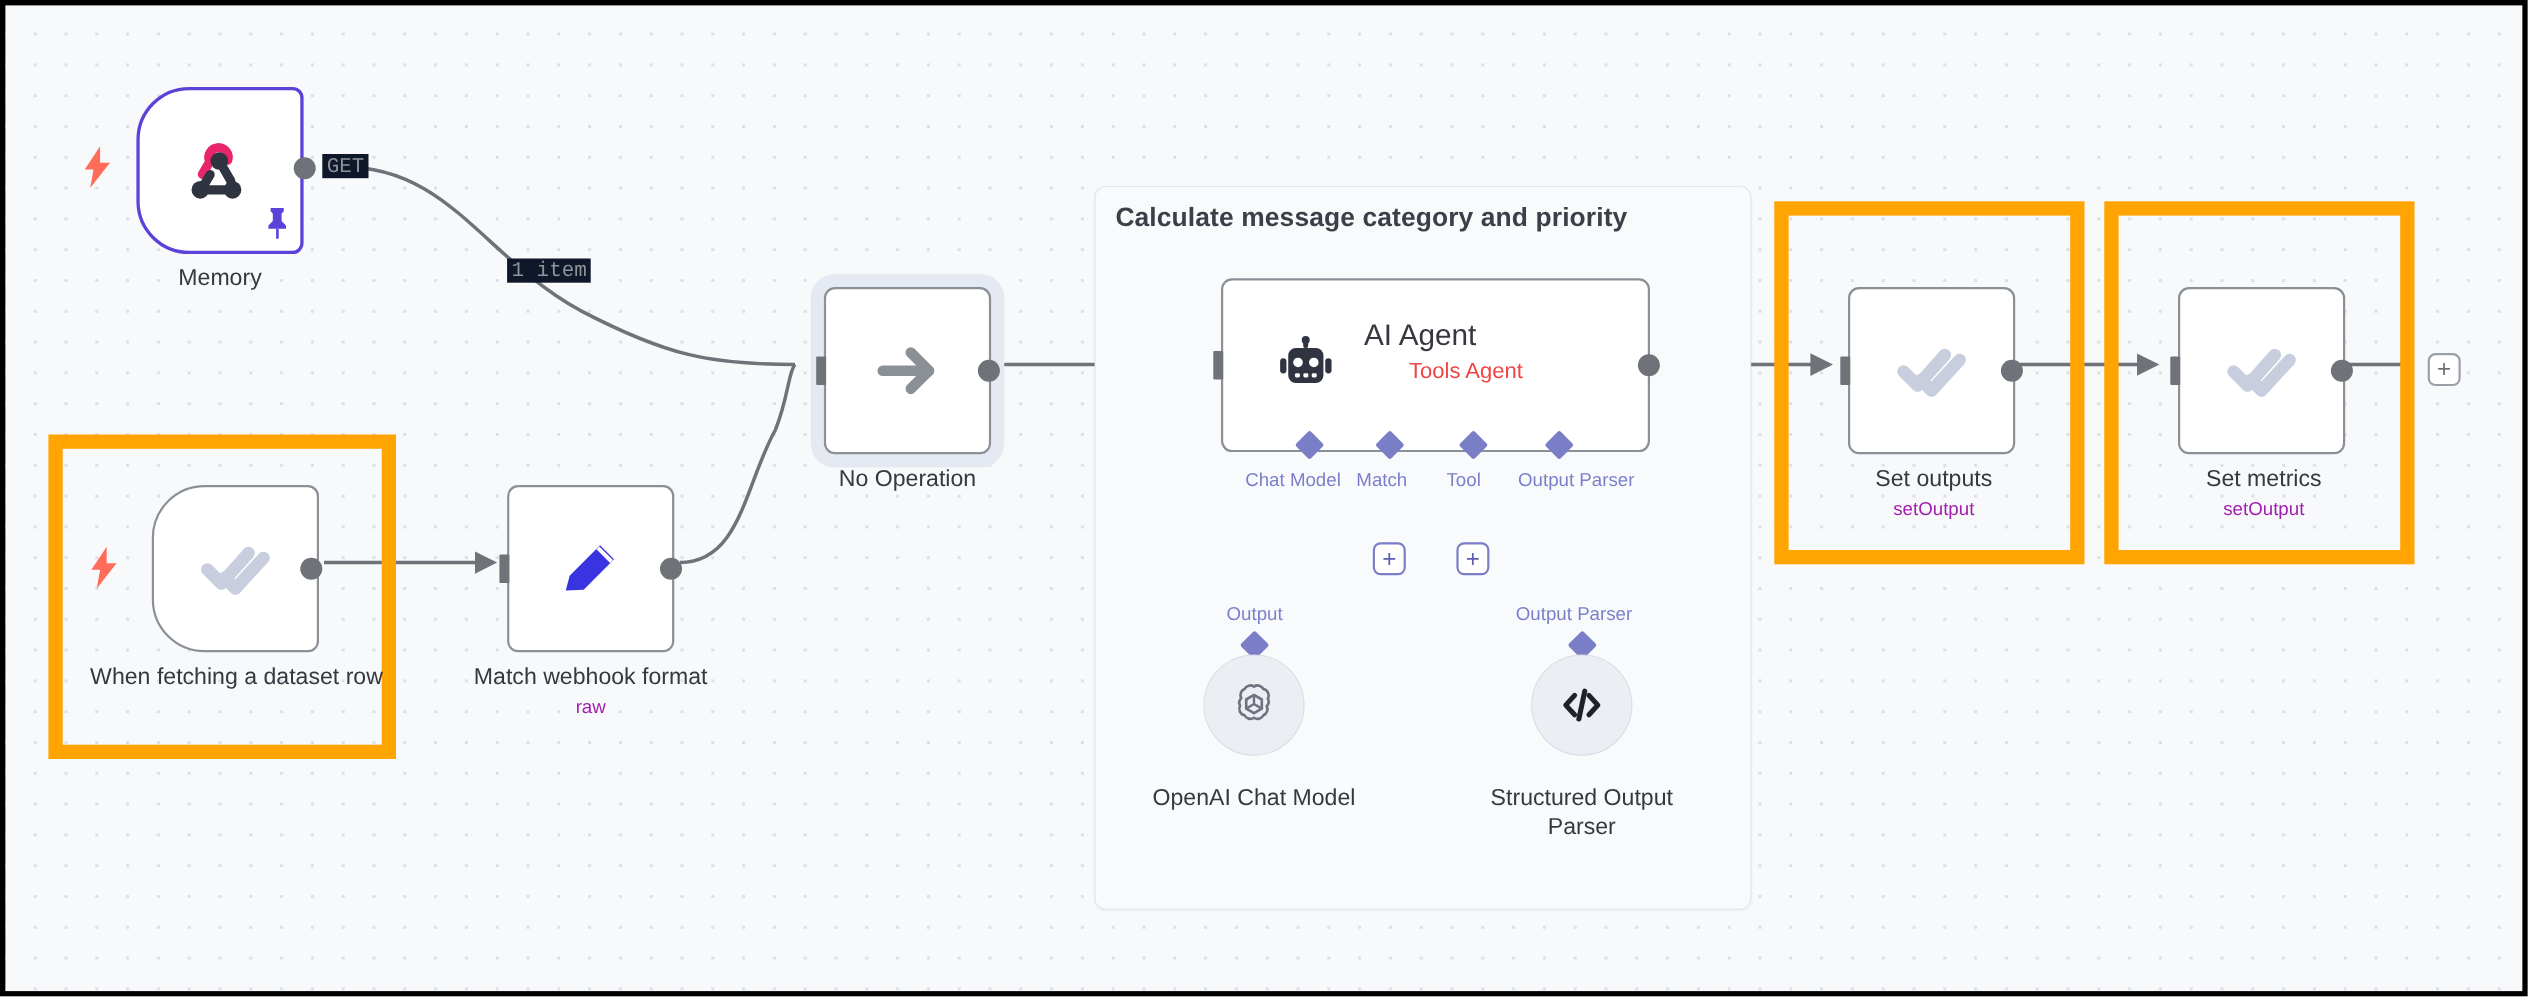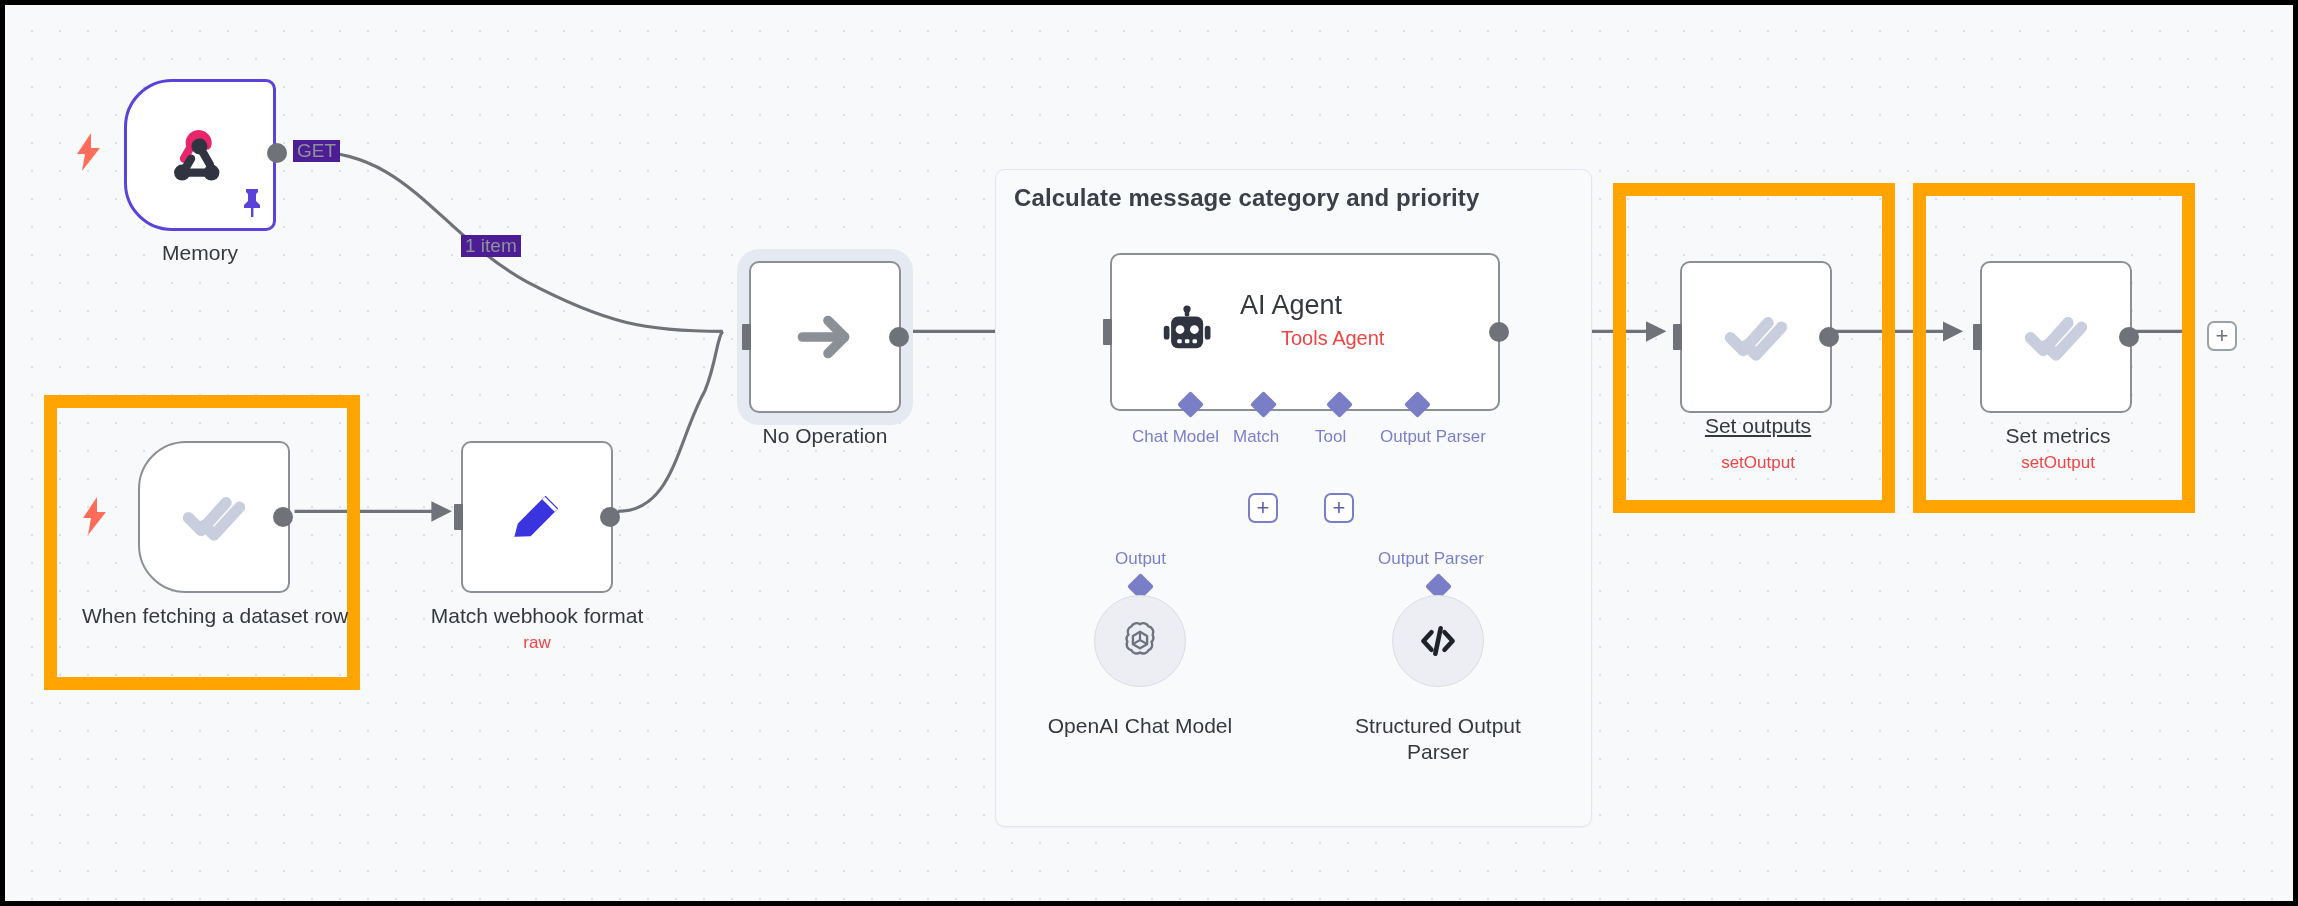--- a/index.html
+++ b/index.html
@@ -84,21 +84,21 @@
     text-align: center;
     font-size: 21px;
     color: #35393f;
     line-height: 1.25;
     white-space: pre-line;
   }
   .node-sublabel {
     position: absolute;
     text-align: center;
     font-size: 17px;
-    color: #ef4444;
+    color: #a21caf;
     line-height: 1.2;
   }
 
   
   .hl-frame {
     position: absolute;
     border: 13px solid #ffa400;
     box-sizing: border-box;
     background: transparent;
   }
@@ -115,23 +115,24 @@
     width: 9px; height: 26px;
     background: #6f7278;
     border-radius: 1px;
   }
 
   
   .conn-label {
     position: absolute;
     font-size: 19px;
     color: #8e9299;
-    background: #4c1d95;
+    background: #0f172a;
     padding: 0 4px;
     white-space: nowrap;
+    font-family: Liberation Mono, monospace;
   }
 
   
   .sub-label {
     position: absolute;
     font-size: 17px;
     color: #7b7fc9;
     white-space: nowrap;
   }
   .diamond {
@@ -382,21 +383,21 @@
   <div class="node" style="left:1675px; top:256px; width:152px; height:152px;">
     <span>
       <svg width="72" height="72" viewBox="0 0 48 48">
         <path d="M7 24.5 l8.5 8.5 L32 14.5" fill="none" stroke="#c8cedd" stroke-width="7.6" stroke-linecap="round" stroke-linejoin="round"></path>
         <path d="M17.5 29.5 l6.5 6.5 L41 17.5" fill="none" stroke="#c8cedd" stroke-width="7.6" stroke-linecap="round" stroke-linejoin="round"></path>
       </svg>
     </span>
   </div>
   <div class="port-in" style="left:1668px; top:319px;"></div>
   <div class="port-out" style="left:1814px; top:322px;"></div>
-  <div class="node-label" style="left:1628px; top:408px; width:250px;text-decoration:underline;">Set outputs</div>
+  <div class="node-label" style="left:1628px; top:418px; width:250px;">Set outputs</div>
   <div class="node-sublabel" style="left:1628px; top:448px; width:250px;">setOutput</div>
 
   <div class="node" style="left:1975px; top:256px; width:152px; height:152px;">
     <span>
       <svg width="72" height="72" viewBox="0 0 48 48">
         <path d="M7 24.5 l8.5 8.5 L32 14.5" fill="none" stroke="#c8cedd" stroke-width="7.6" stroke-linecap="round" stroke-linejoin="round"></path>
         <path d="M17.5 29.5 l6.5 6.5 L41 17.5" fill="none" stroke="#c8cedd" stroke-width="7.6" stroke-linecap="round" stroke-linejoin="round"></path>
       </svg>
     </span>
   </div>

